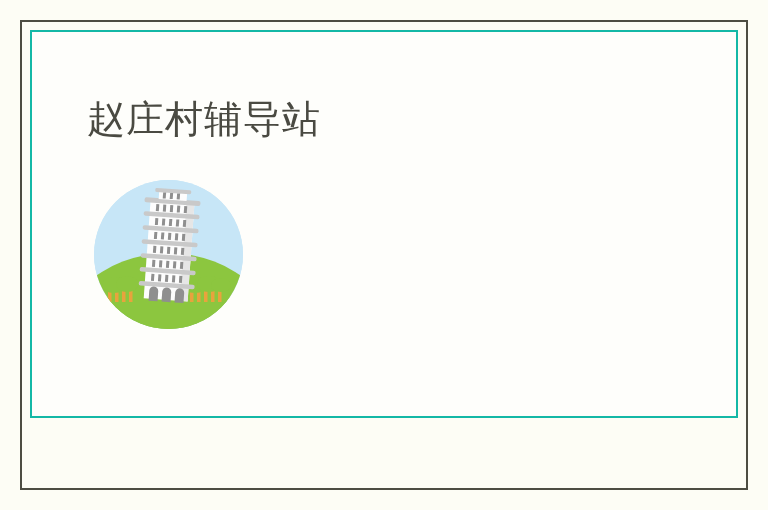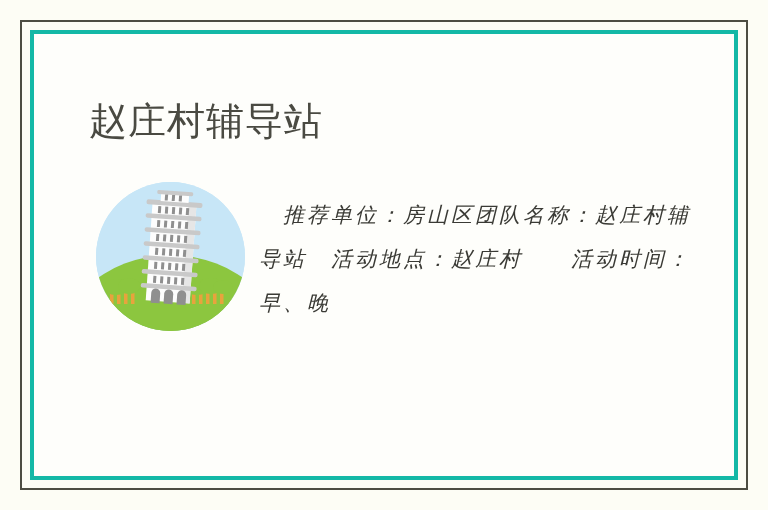--- a/index.html
+++ b/index.html
@@ -30,22 +30,22 @@
     height: 470px;
     border: 2px solid #4d4d42;
     box-sizing: border-box;
     background: transparent;
   }
   .frame-inner {
     position: absolute;
     left: 30px;
     top: 30px;
     width: 708px;
-    height: 450px;
-    border: 4px solid #14b8a6;
+    height: 388px;
+    border: 2px solid #14b8a6;
     box-sizing: border-box;
     background: #fefefb;
   }
 
   
   .title {
     position: absolute;
     left: 55px;
     top: 62px;
     font-size: 38px;
@@ -194,17 +194,16 @@
               <rect x="84" y="95" width="3" height="7"></rect>
             </g>
 
             <path d="M55 122 v-10 a4.5 4.5 0 0 1 9 0 v10 z" fill="#8f8f8f"></path>
             <path d="M68 122 v-10 a4.5 4.5 0 0 1 9 0 v10 z" fill="#8f8f8f"></path>
             <path d="M81 122 v-10 a4.5 4.5 0 0 1 9 0 v10 z" fill="#8f8f8f"></path>
           </g>
         </svg>
       </div>
 
-      <div class="body-text">　推荐单位：房山区团队名称：赵庄村辅导站　活动地点：赵庄村　　活动时间：早、晚</div>
 
     </div>
   </div>
 </div>
 
 </body></html>

